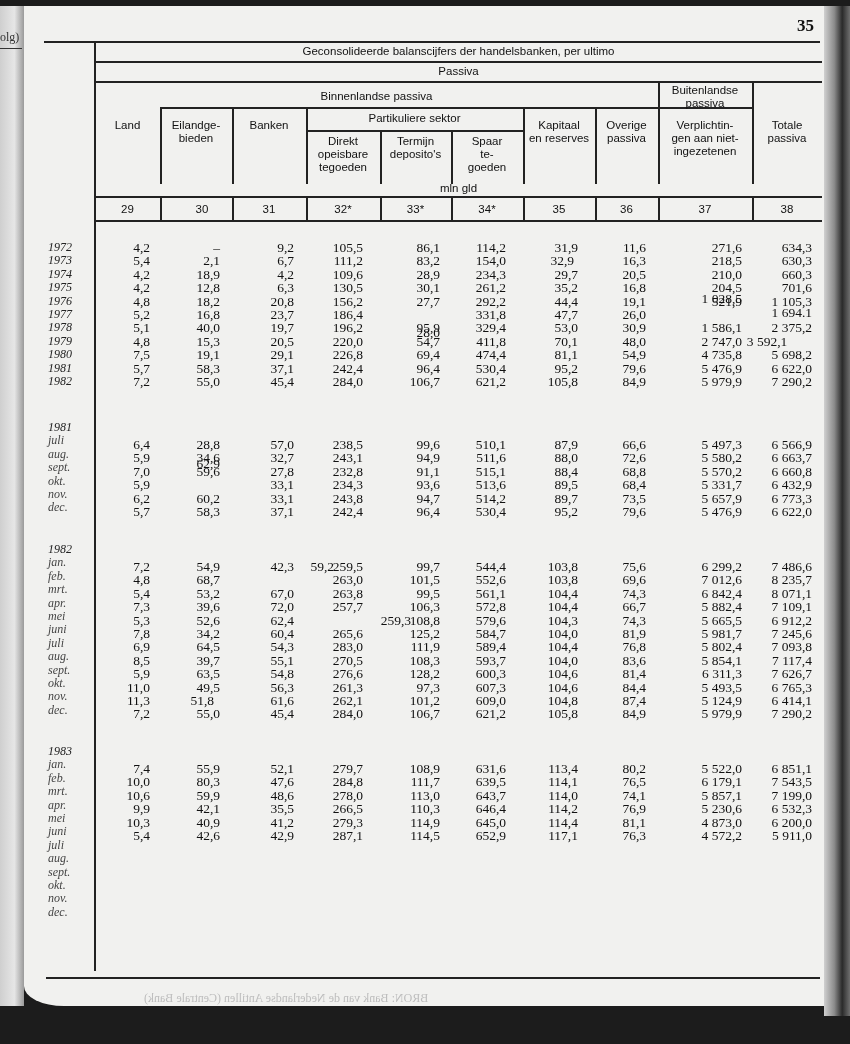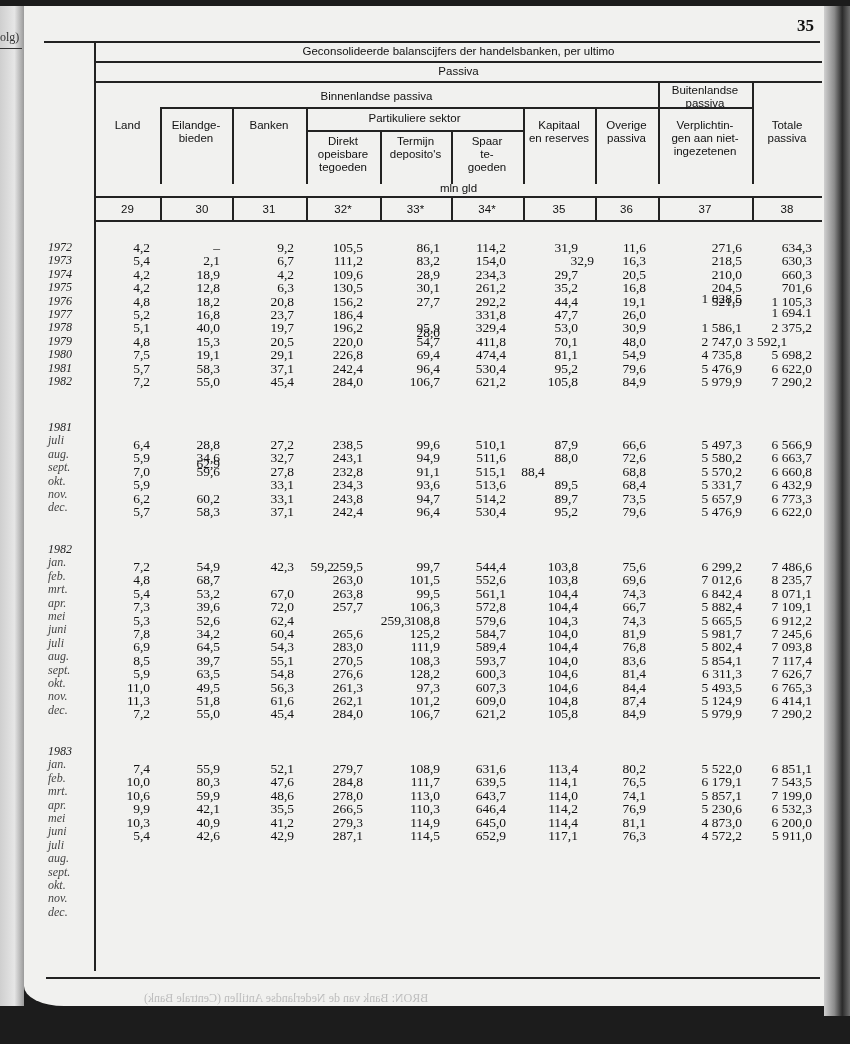--- a/index.html
+++ b/index.html
@@ -149,21 +149,21 @@
         <div class="cell" style="left: 628px; width: 90px; top: 235px;">271,6</div>
         <div class="cell" style="left: 698px; width: 90px; top: 235px;">634,3</div>
       </div>
       <div>
         <div class="cell" style="left: 36px; width: 90px; top: 248.4px;">5,4</div>
         <div class="cell" style="left: 106px; width: 90px; top: 248.4px;">2,1</div>
         <div class="cell" style="left: 180px; width: 90px; top: 248.4px;">6,7</div>
         <div class="cell" style="left: 249px; width: 90px; top: 248.4px;">111,2</div>
         <div class="cell" style="left: 326px; width: 90px; top: 248.4px;">83,2</div>
         <div class="cell" style="left: 392px; width: 90px; top: 248.4px;">154,0</div>
-        <div class="cell" style="left: 480px; width: 90px; top: 248.4px;">32,9</div>
+        <div class="cell" style="left: 460px; width: 90px; top: 248.4px;">32,9</div>
         <div class="cell" style="left: 532px; width: 90px; top: 248.4px;">16,3</div>
         <div class="cell" style="left: 628px; width: 90px; top: 248.4px;">218,5</div>
         <div class="cell" style="left: 698px; width: 90px; top: 248.4px;">630,3</div>
       </div>
       <div>
         <div class="cell" style="left: 36px; width: 90px; top: 261.8px;">4,2</div>
         <div class="cell" style="left: 106px; width: 90px; top: 261.8px;">18,9</div>
         <div class="cell" style="left: 180px; width: 90px; top: 261.8px;">4,2</div>
         <div class="cell" style="left: 249px; width: 90px; top: 261.8px;">109,6</div>
         <div class="cell" style="left: 326px; width: 90px; top: 261.8px;">28,9</div>
@@ -274,21 +274,21 @@
         <div class="mo">juli</div>
         <div class="mo">aug.</div>
         <div class="mo">sept.</div>
         <div class="mo">okt.</div>
         <div class="mo">nov.</div>
         <div class="mo">dec.</div>
       </div>
       <div>
         <div class="cell" style="left: 36px; width: 90px; top: 432px;">6,4</div>
         <div class="cell" style="left: 106px; width: 90px; top: 432px;">28,8</div>
-        <div class="cell" style="left: 180px; width: 90px; top: 432px;">27,2</div>
+        <div class="cell" style="left: 180px; width: 90px; top: 432px;">57,0</div>
         <div class="cell" style="left: 249px; width: 90px; top: 432px;">238,5</div>
         <div class="cell" style="left: 326px; width: 90px; top: 432px;">99,6</div>
         <div class="cell" style="left: 392px; width: 90px; top: 432px;">510,1</div>
         <div class="cell" style="left: 464px; width: 90px; top: 432px;">87,9</div>
         <div class="cell" style="left: 532px; width: 90px; top: 432px;">66,6</div>
         <div class="cell" style="left: 628px; width: 90px; top: 432px;">5 497,3</div>
         <div class="cell" style="left: 698px; width: 90px; top: 432px;">6 566,9</div>
       </div>
       <div>
         <div class="cell" style="left: 36px; width: 90px; top: 445.4px;">5,9</div>
@@ -302,21 +302,21 @@
         <div class="cell" style="left: 628px; width: 90px; top: 445.4px;">5 580,2</div>
         <div class="cell" style="left: 698px; width: 90px; top: 445.4px;">6 663,7</div>
       </div>
       <div>
         <div class="cell" style="left: 36px; width: 90px; top: 458.8px;">7,0</div>
         <div class="cell" style="left: 106px; width: 90px; top: 458.8px;">59,6</div>
         <div class="cell" style="left: 180px; width: 90px; top: 458.8px;">27,8</div>
         <div class="cell" style="left: 249px; width: 90px; top: 458.8px;">232,8</div>
         <div class="cell" style="left: 326px; width: 90px; top: 458.8px;">91,1</div>
         <div class="cell" style="left: 392px; width: 90px; top: 458.8px;">515,1</div>
-        <div class="cell" style="left: 464px; width: 90px; top: 458.8px; text-align: center;">88,4</div>
+        <div class="cell" style="left: 464px; width: 90px; top: 458.8px;">88,4</div>
         <div class="cell" style="left: 532px; width: 90px; top: 458.8px;">68,8</div>
         <div class="cell" style="left: 628px; width: 90px; top: 458.8px;">5 570,2</div>
         <div class="cell" style="left: 698px; width: 90px; top: 458.8px;">6 660,8</div>
       </div>
       <div>
         <div class="cell" style="left: 36px; width: 90px; top: 472.2px;">5,9</div>
         <div class="cell" style="left: 106px; width: 90px; top: 451px;">62,9</div>
         <div class="cell" style="left: 180px; width: 90px; top: 472.2px;">33,1</div>
         <div class="cell" style="left: 249px; width: 90px; top: 472.2px;">234,3</div>
         <div class="cell" style="left: 326px; width: 90px; top: 472.2px;">93,6</div>
@@ -480,21 +480,21 @@
         <div class="cell" style="left: 249px; width: 90px; top: 674.6px;">261,3</div>
         <div class="cell" style="left: 326px; width: 90px; top: 674.6px;">97,3</div>
         <div class="cell" style="left: 392px; width: 90px; top: 674.6px;">607,3</div>
         <div class="cell" style="left: 464px; width: 90px; top: 674.6px;">104,6</div>
         <div class="cell" style="left: 532px; width: 90px; top: 674.6px;">84,4</div>
         <div class="cell" style="left: 628px; width: 90px; top: 674.6px;">5 493,5</div>
         <div class="cell" style="left: 698px; width: 90px; top: 674.6px;">6 765,3</div>
       </div>
       <div>
         <div class="cell" style="left: 36px; width: 90px; top: 688px;">11,3</div>
-        <div class="cell" style="left: 106px; width: 90px; top: 688px;">51,8</div>
+        <div class="cell" style="left: 100px; width: 90px; top: 688px;">51,8</div>
         <div class="cell" style="left: 180px; width: 90px; top: 688px;">61,6</div>
         <div class="cell" style="left: 249px; width: 90px; top: 688px;">262,1</div>
         <div class="cell" style="left: 326px; width: 90px; top: 688px;">101,2</div>
         <div class="cell" style="left: 392px; width: 90px; top: 688px;">609,0</div>
         <div class="cell" style="left: 464px; width: 90px; top: 688px;">104,8</div>
         <div class="cell" style="left: 532px; width: 90px; top: 688px;">87,4</div>
         <div class="cell" style="left: 628px; width: 90px; top: 688px;">5 124,9</div>
         <div class="cell" style="left: 698px; width: 90px; top: 688px;">6 414,1</div>
       </div>
       <div>

